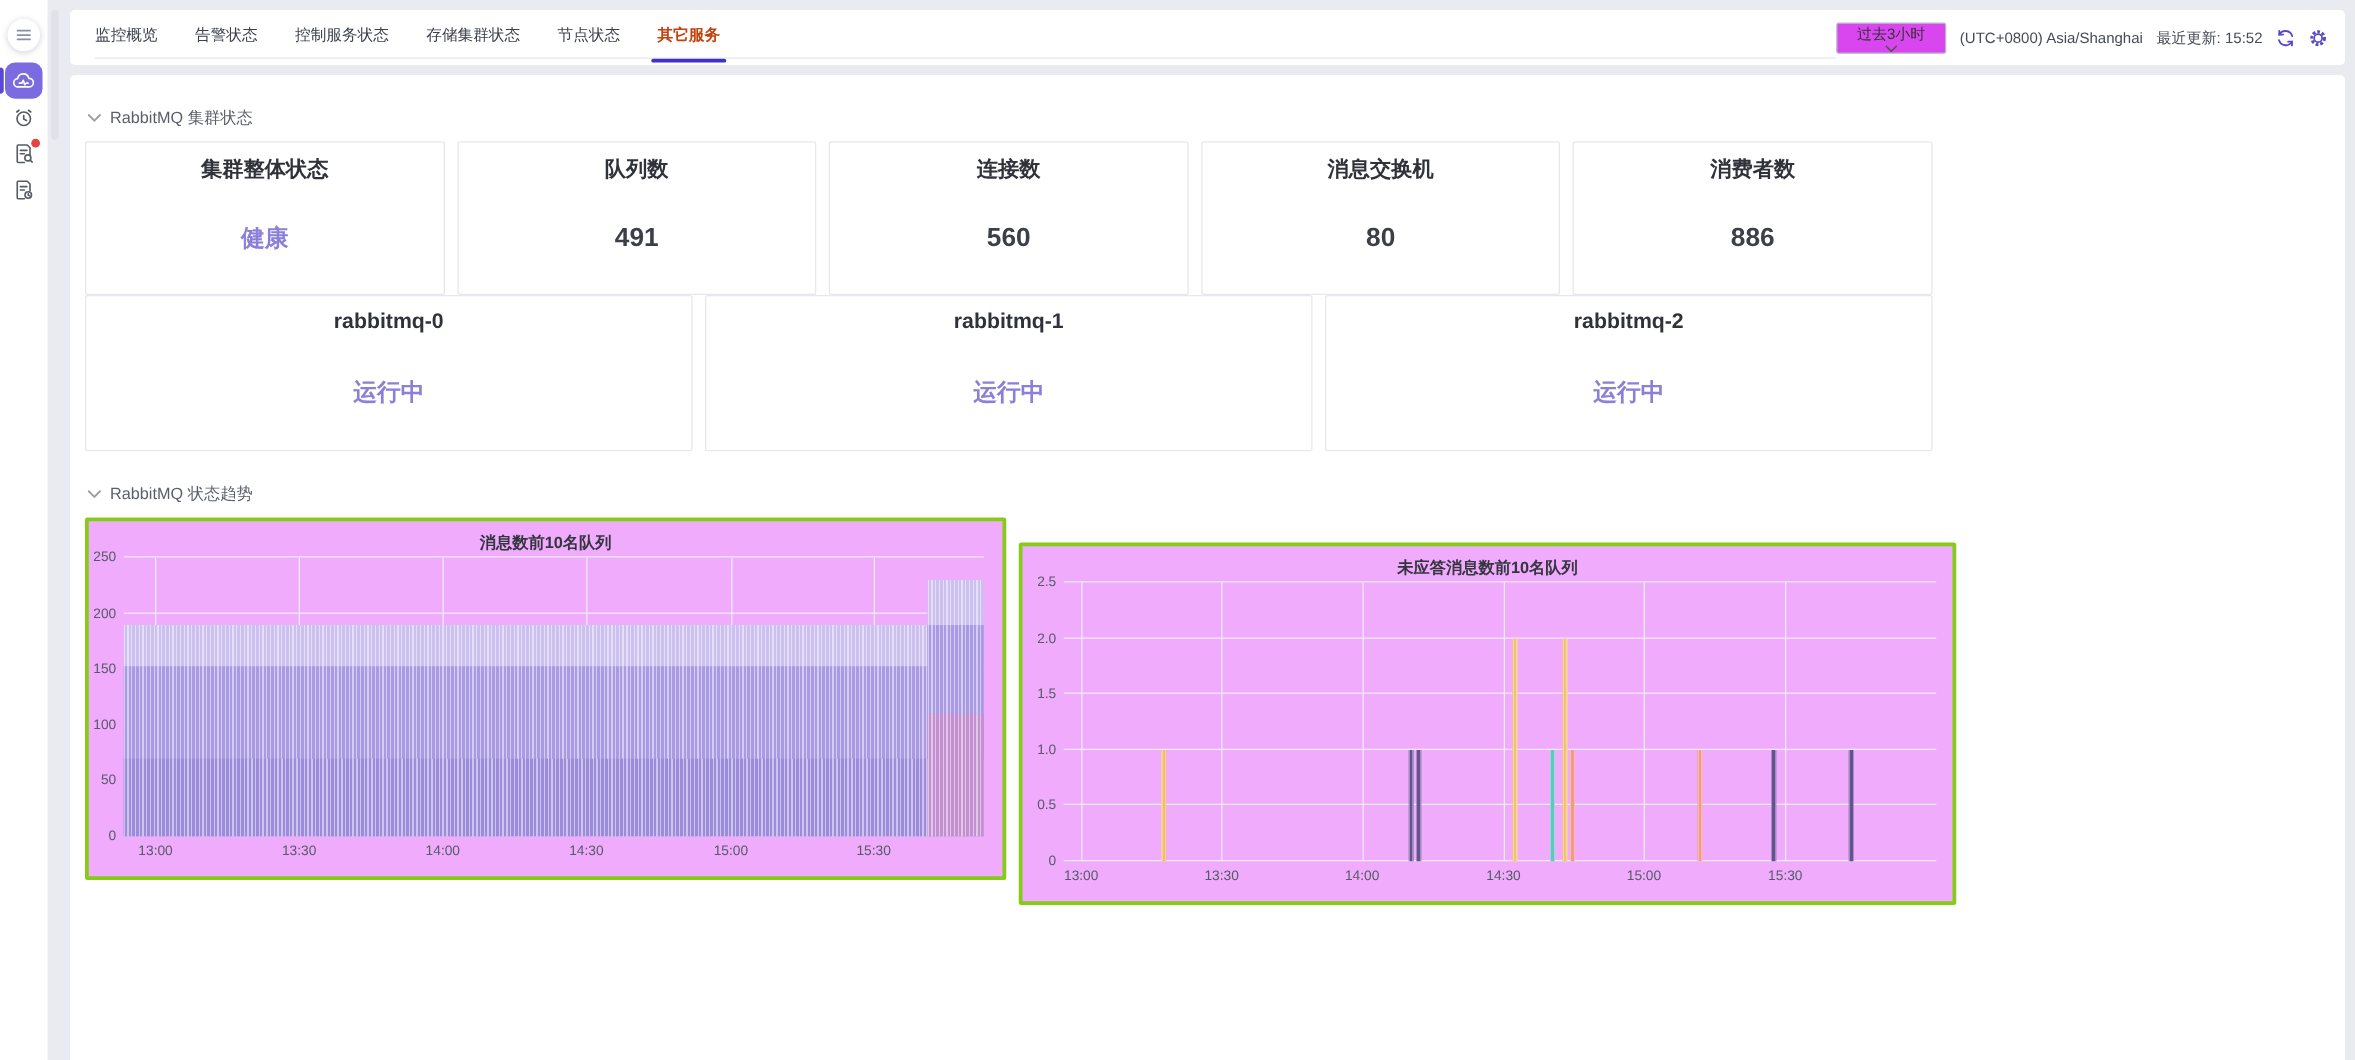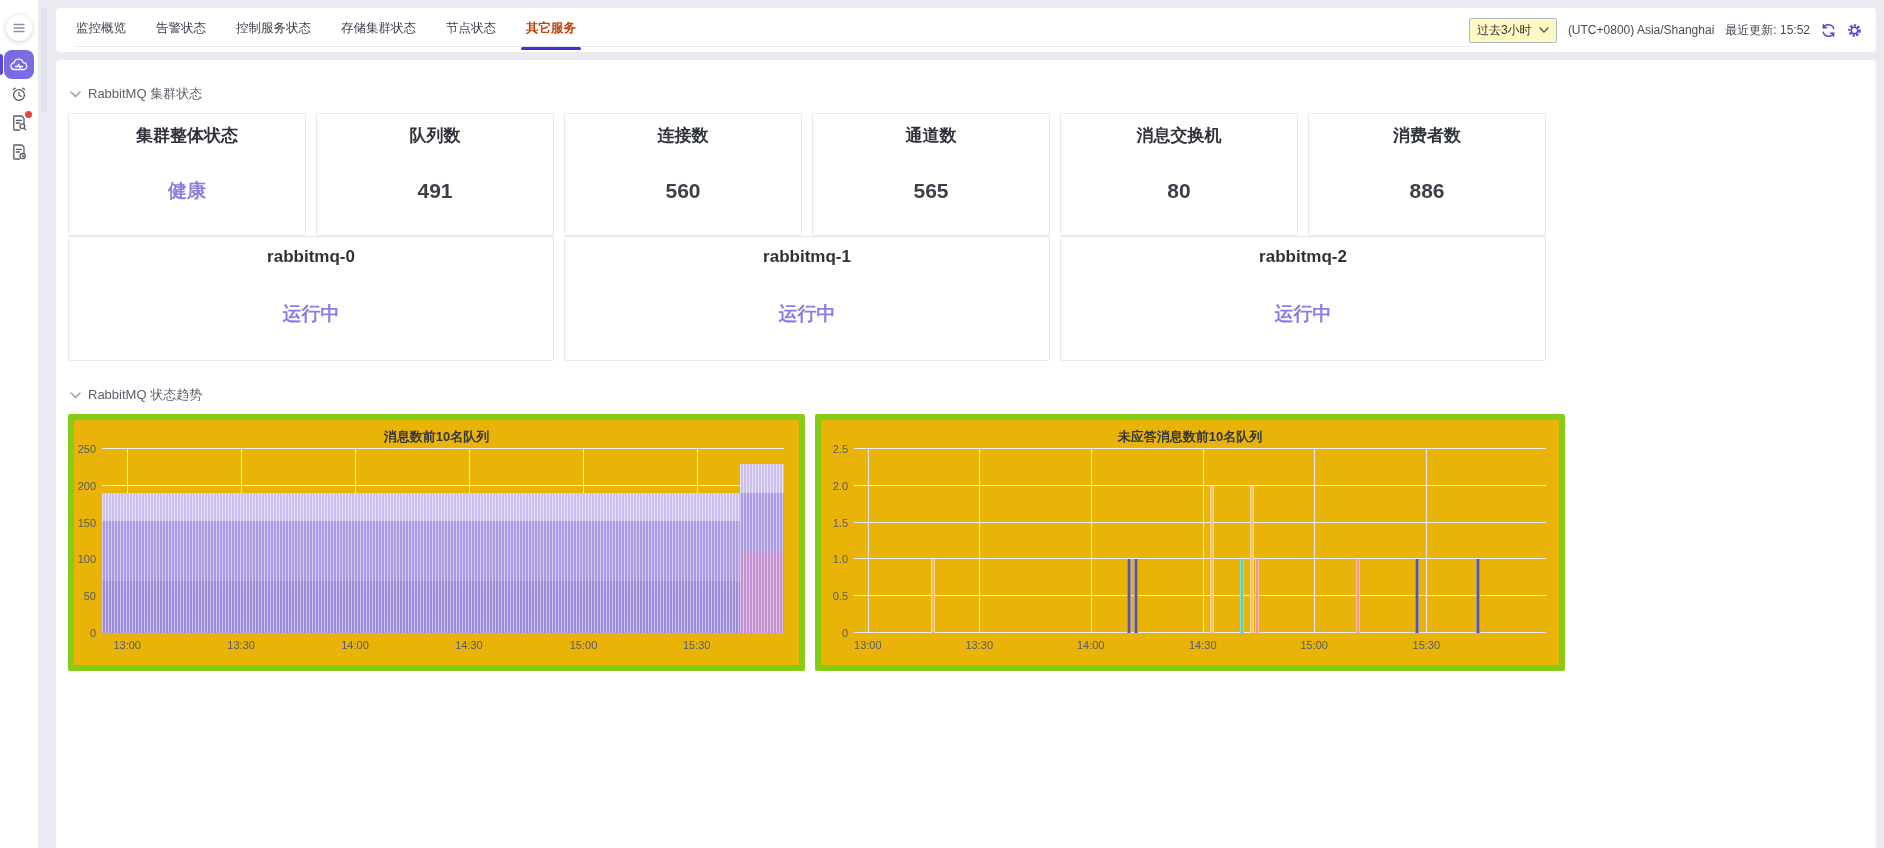--- a/index.html
+++ b/index.html
@@ -26,22 +26,22 @@
   .topbar { position:absolute; left:56px; top:8px; width:1820px; height:44px; background:#fff;
             border-radius:4px; display:flex; align-items:stretch; padding:0 14px 0 20px; z-index:4; }
   .tabs { position:relative; display:flex; gap:30px; flex:1; align-items:center; }
   .tabs::after { content:''; position:absolute; left:0; right:0; bottom:5px; height:1px; background:#e7e8ee; }
   .tab { position:relative; font-size:12.5px; color:#3c414d; padding-bottom:4px; cursor:pointer; white-space:nowrap; }
   .tab.active { color:#c2410c; font-weight:bold; }
   .tab.active::after { content:''; position:absolute; left:-5px; right:-5px; bottom:-9px; height:3px;
                        border-radius:2px; background:#4032c8; z-index:2; }
   .controls { display:flex; align-items:center; gap:11px; margin-left:auto; }
   .select { display:flex; align-items:center; justify-content:space-between; width:88px; height:25px;
-            border:1px solid #b4b8c4; border-radius:2px; background:#fef9c3; font-size:12px; color:#333;
-            padding:0 7px; cursor:pointer; }
+            border:1px solid #b4b8c4; border-radius:2px; background:#d946ef; font-size:12px; color:#333;
+            padding:0 7px; cursor:pointer;flex-direction:column; }
   .tz, .updated { font-size:12px; color:#464b55; white-space:nowrap; }
   .iconbtn { display:flex; align-items:center; cursor:pointer; }
 
   
   .panel { position:absolute; left:56px; top:60px; width:1820px; height:800px; background:#fff;
            border-radius:4px; padding:25px 0 0 12px; z-index:3; }
   .sec-header { display:flex; align-items:center; gap:7px; color:#5a5f6a; font-size:13px;
                 margin:0 0 10px 2px; cursor:pointer; }
   .row { display:flex; gap:10px; width:1478px; }
   .row + .sec-header { margin-top:25px; }
@@ -49,23 +49,23 @@
           display:flex; flex-direction:column; }
   .row1 .card { height:123px; }
   .row2 .card { height:125px; }
   .card-title { text-align:center; margin-top:10px; font-size:17px; font-weight:bold; color:#2f323a; }
   .card-value { flex:1; display:flex; align-items:center; justify-content:center;
                 font-size:21px; font-weight:bold; color:#3c3f47; }
   .card-value.status { color:#8b80d9; font-size:19px; }
 
   
   .charts { display:flex; gap:10px; width:1497px; margin-top:6px; }
-  .chart-card { border:6px solid #84cc16; border-radius:2px; background:#eab308; position:relative; height:257px; }
+  .chart-card { border:3px solid #84cc16; border-radius:2px; background:#f0abfc; position:relative; height:290px; }
   .chart-card.left  { width:737px; }
-  .chart-card.right { width:750px; }
+  .chart-card.right { width:750px;margin-top:20px; }
   .chart-title { text-align:center; margin-top:8px; font-size:13px; font-weight:bold; color:#33363e; }
   .plot { position:absolute; top:29px; bottom:32px; }
   .chart-card.left  .plot { left:28px; right:15px; }
   .chart-card.right .plot { left:33px; right:13px; }
   .gridline-h { position:absolute; left:0; right:0; height:1px; background:#ededf2; }
   .gridline-v { position:absolute; top:0; bottom:0; width:1px; background:#ededf2; }
   .ytick { position:absolute; right:calc(100% + 6px); font-size:11px; color:#555b66; white-space:nowrap; }
   .xtick { position:absolute; top:calc(100% + 6px); transform:translateX(-50%); font-size:11px; color:#555b66; }
   .band { position:absolute; bottom:0;
           background-image:repeating-linear-gradient(90deg, rgba(255,255,255,.5) 0 1px, rgba(255,255,255,0) 1px 3px); }
@@ -186,24 +186,20 @@
       <div class="card-title">集群整体状态</div>
       <div class="card-value status">健康</div>
     </div>
     <div class="card">
       <div class="card-title">队列数</div>
       <div class="card-value">491</div>
     </div>
     <div class="card">
       <div class="card-title">连接数</div>
       <div class="card-value">560</div>
-    </div>
-    <div class="card">
-      <div class="card-title">通道数</div>
-      <div class="card-value">565</div>
     </div>
     <div class="card">
       <div class="card-title">消息交换机</div>
       <div class="card-value">80</div>
     </div>
     <div class="card">
       <div class="card-title">消费者数</div>
       <div class="card-value">886</div>
     </div>
   </div>

